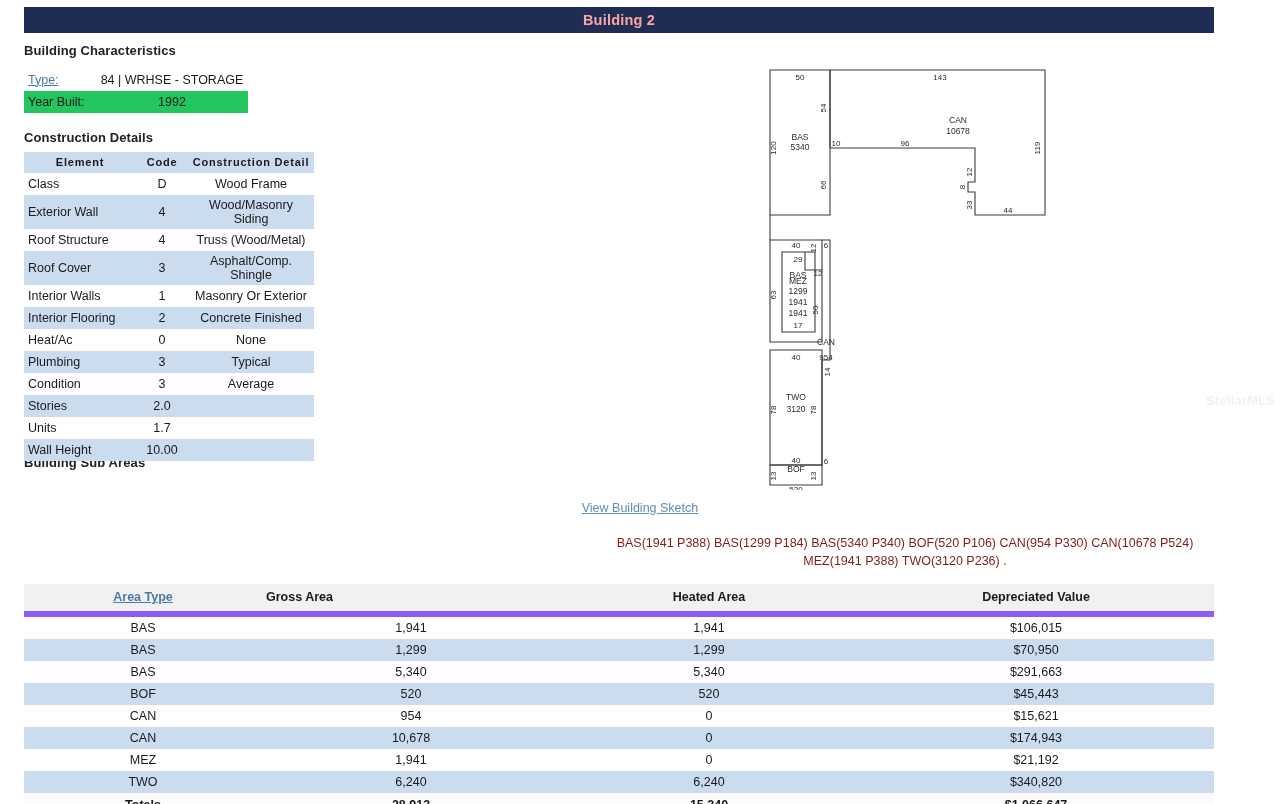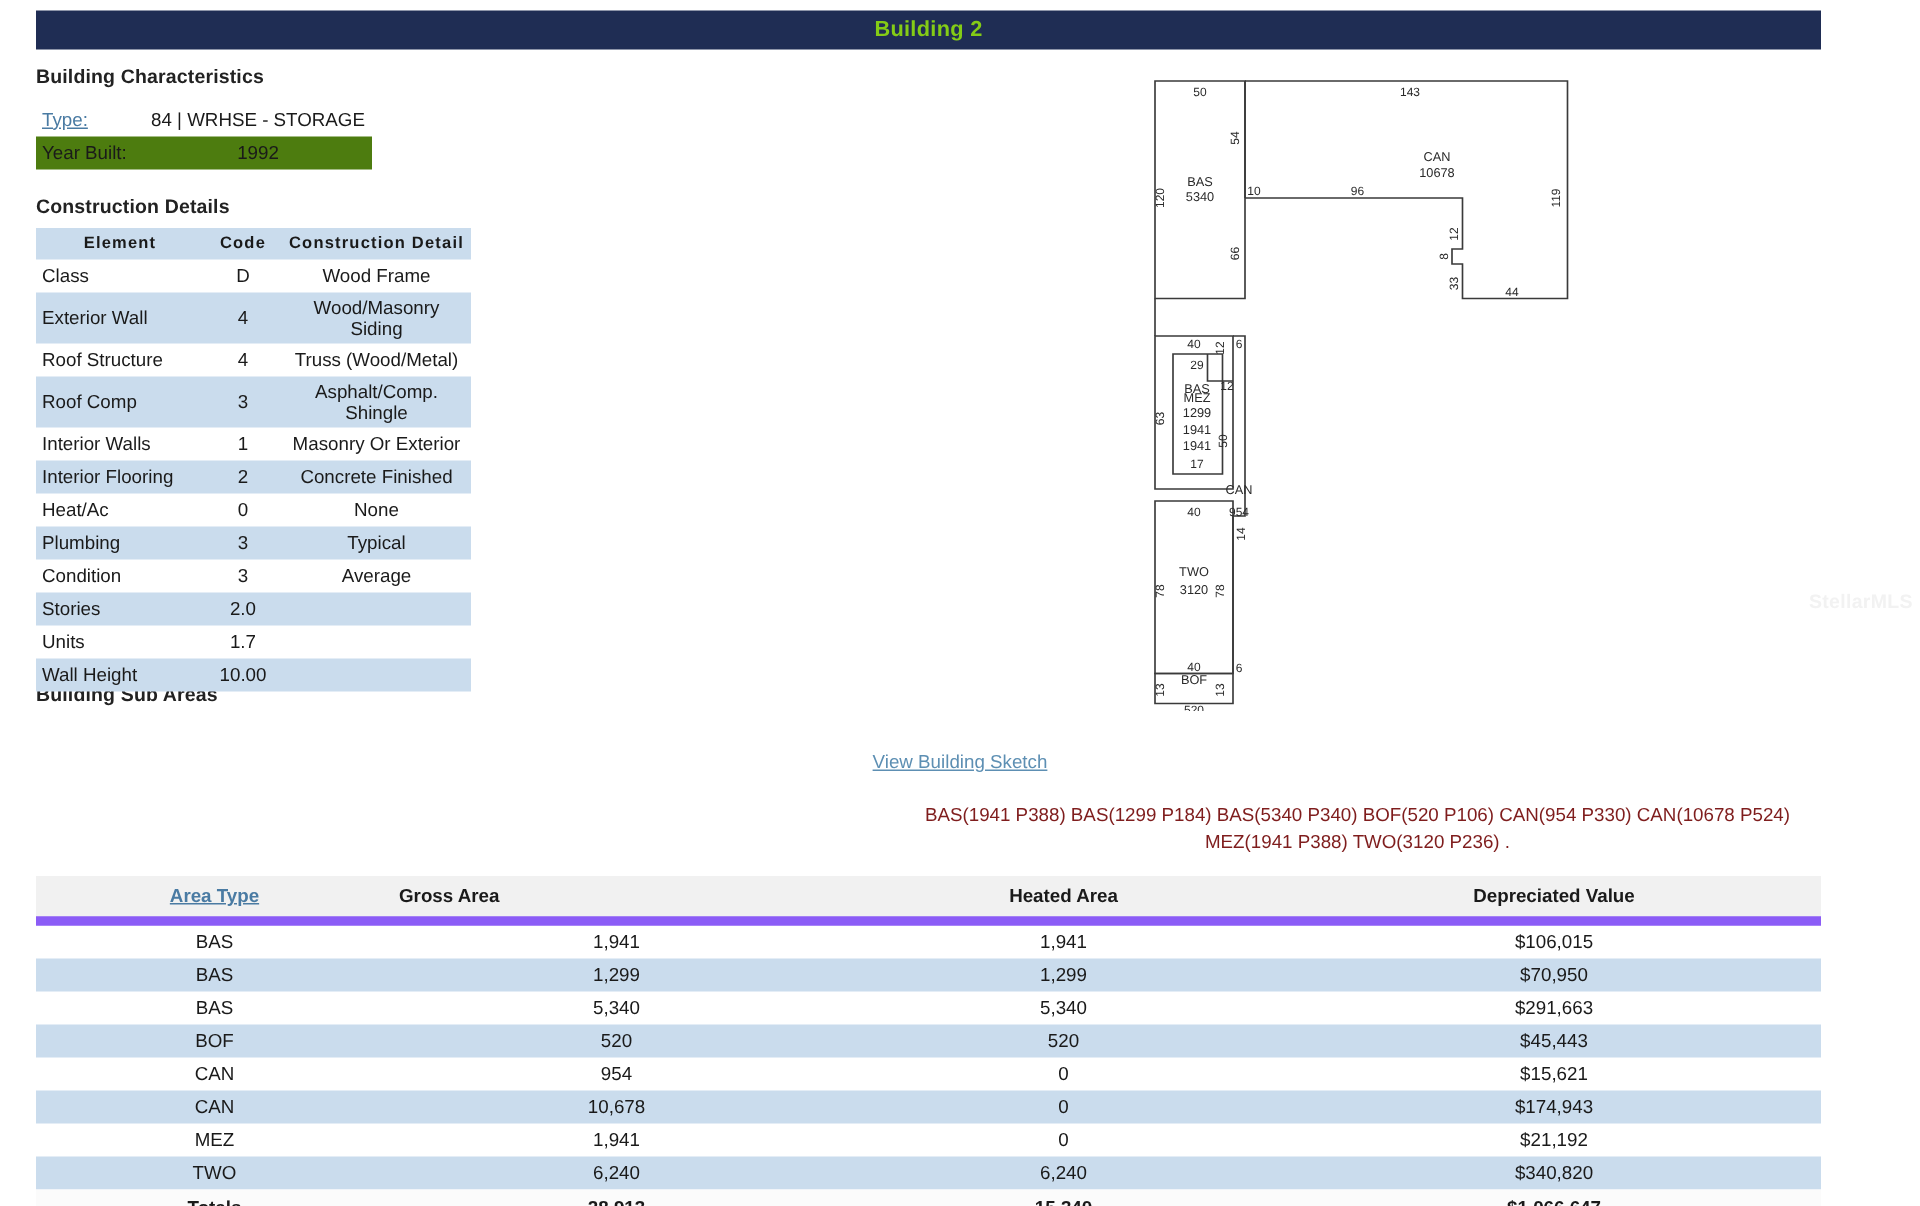--- a/index.html
+++ b/index.html
@@ -17,21 +17,21 @@
   }
 
   
   #title-bar {
     position: absolute;
     left: 24px;
     top: 7px;
     width: 1190px;
     height: 26px;
     background: #1f2d54;
-    color: #84cc16;
+    color: #fca5a5;
     font-size: 14.5px;
     font-weight: bold;
     display: flex;
     align-items: center;
     justify-content: center;
     letter-spacing: .2px;
   }
 
   
   .section-heading {
@@ -52,21 +52,21 @@
     top: 69px;
     width: 224px;
     border-collapse: collapse;
     font-size: 12.5px;
   }
   #building-characteristics td {
     padding: 2px 4px 3px 4px;
     height: 17px;
     vertical-align: middle;
   }
-  #building-characteristics tr.alt td { background: #4d7c0f; }
+  #building-characteristics tr.alt td { background: #22c55e; }
   #building-characteristics td.bc-label { width: 64px; text-align: left; white-space: nowrap; }
   #building-characteristics td.bc-value { text-align: center; }
   .link-underline {
     color: #4a7ba3;
     text-decoration: underline;
     cursor: pointer;
     margin-top: 28px;
   }
 
   
@@ -95,21 +95,21 @@
   }
   #construction-details td.cd-element { text-align: left; padding-left: 4px;}
   #construction-details td.cd-code    { text-align: center; }
   #construction-details td.cd-detail  { text-align: center; }
   #construction-details tr.alt td { background: #cadced; }
 
   
   #sketch-wrap {
     position: absolute;
     left: 760px;
-    top: 44px;
+    top: 60px;
     width: 300px;
     height: 430px;
   }
   #sketch-svg { display:block; }
 
   
   #view-building-sketch {
     position: absolute;
     left: 0;
     top: 501px;
@@ -226,21 +226,21 @@
       <td class="cd-element">Exterior Wall</td>
       <td class="cd-code">4</td>
       <td class="cd-detail">Wood/Masonry Siding</td>
     </tr>
     <tr>
       <td class="cd-element">Roof Structure</td>
       <td class="cd-code">4</td>
       <td class="cd-detail">Truss (Wood/Metal)</td>
     </tr>
     <tr class="alt">
-      <td class="cd-element">Roof Comp</td>
+      <td class="cd-element">Roof Cover</td>
       <td class="cd-code">3</td>
       <td class="cd-detail">Asphalt/Comp. Shingle</td>
     </tr>
     <tr>
       <td class="cd-element">Interior Walls</td>
       <td class="cd-code">1</td>
       <td class="cd-detail">Masonry Or Exterior</td>
     </tr>
     <tr class="alt">
       <td class="cd-element">Interior Flooring</td>

